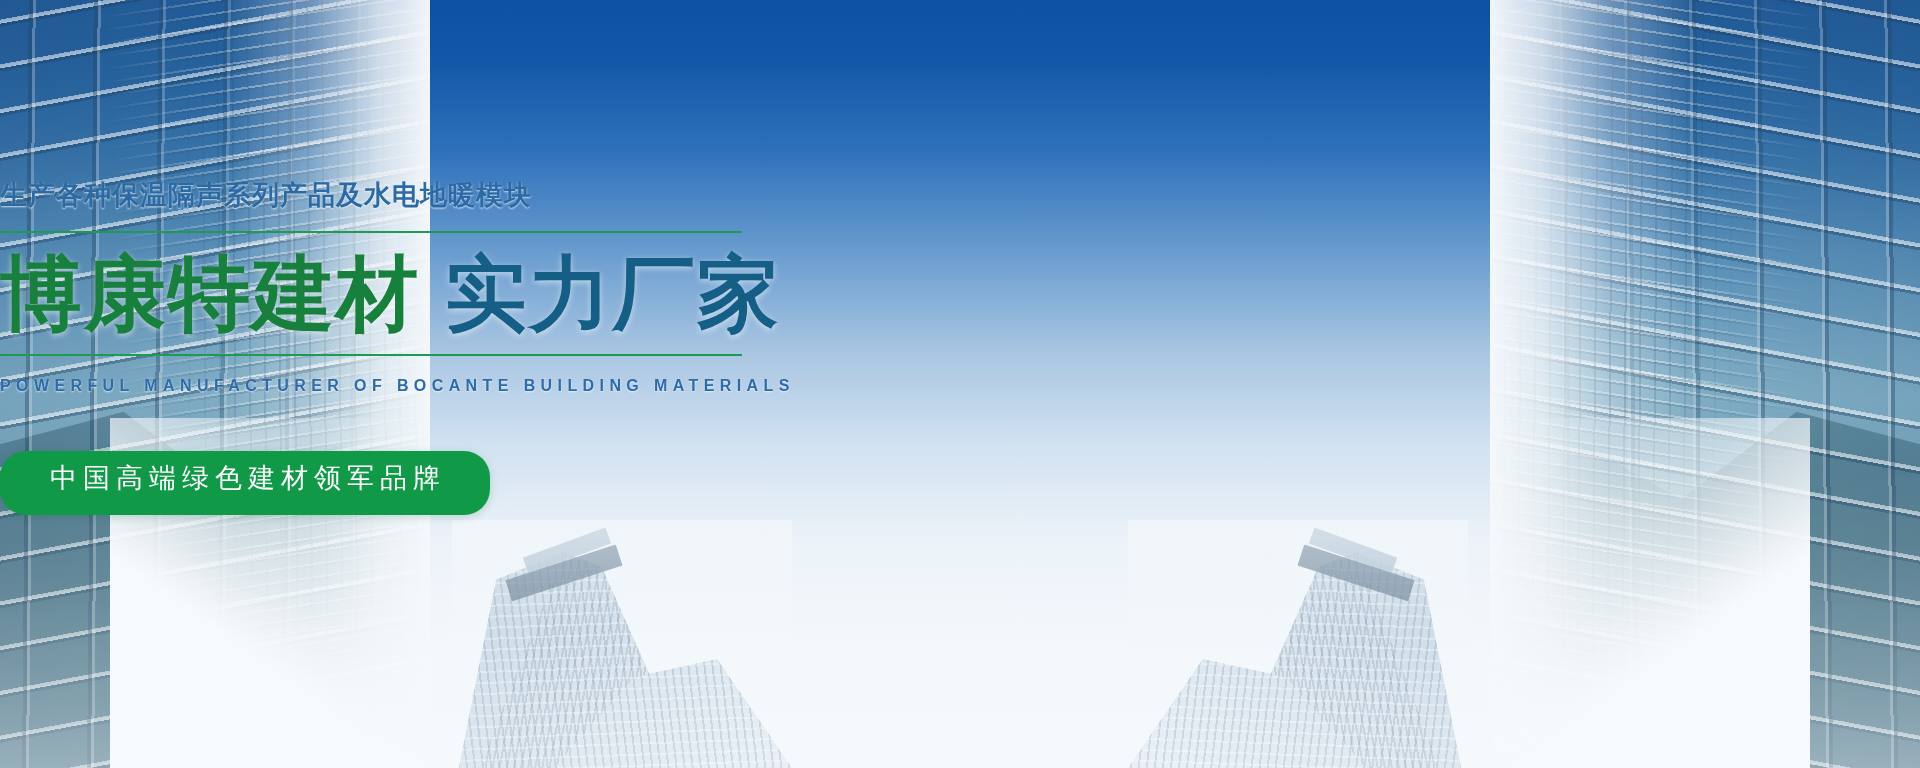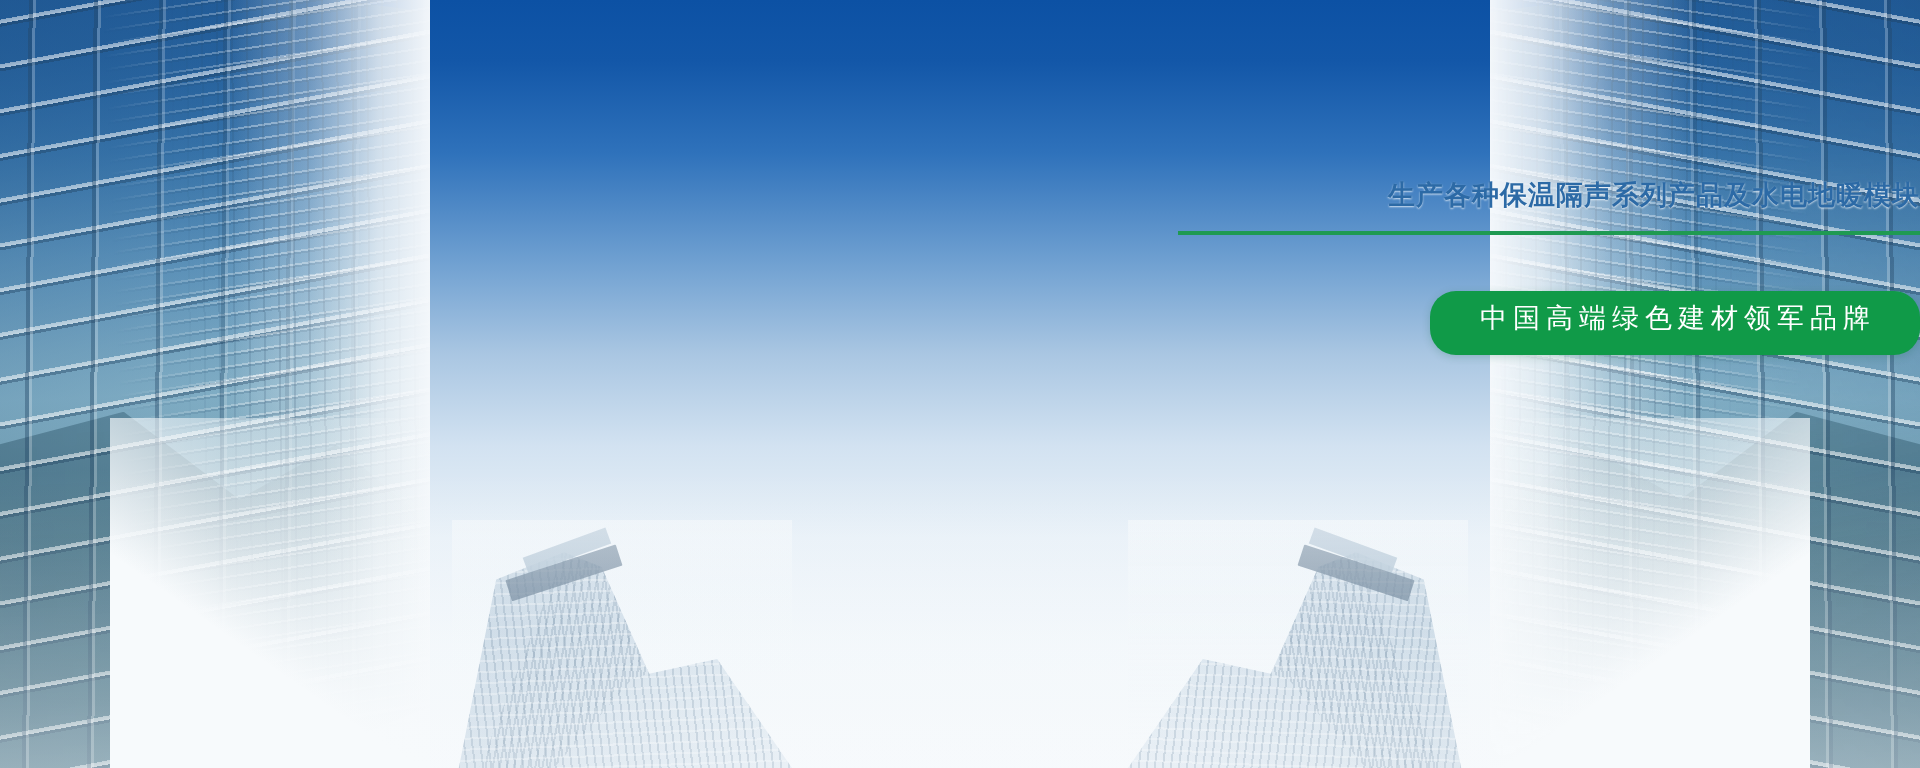--- a/index.html
+++ b/index.html
@@ -239,21 +239,21 @@
   }
 
   
   .content{
     position:absolute;
     left:0; right:0;
     top:0;
     height:768px;
     display:flex;
     flex-direction:column;
-    align-items:flex-end;
+    align-items:flex-start;
   }
 
   .subtitle{
     margin-top:182px;
     font-size:27px;
     font-weight:bold;
     color:#2c6aa6;
     letter-spacing:1px;
     line-height:1;
     white-space:nowrap;
@@ -355,20 +355,24 @@
   </div>
 
   <div class="haze-global"></div>
 
   <div class="content">
 
     <div class="subtitle">生产各种保温隔声系列产品及水电地暖模块</div>
 
     <div class="rule"></div>
 
+    <div class="headline">
+      <span class="green">博康特建材</span><span>&nbsp;</span><span class="blue">实力厂家</span>
+    </div>
 
     <div class="rule bottom"></div>
 
+    <div class="english">POWERFUL MANUFACTURER OF BOCANTE BUILDING MATERIALS</div>
 
     <div class="pill">中国高端绿色建材领军品牌</div>
 
   </div>
 </div>
 
 </body></html>

